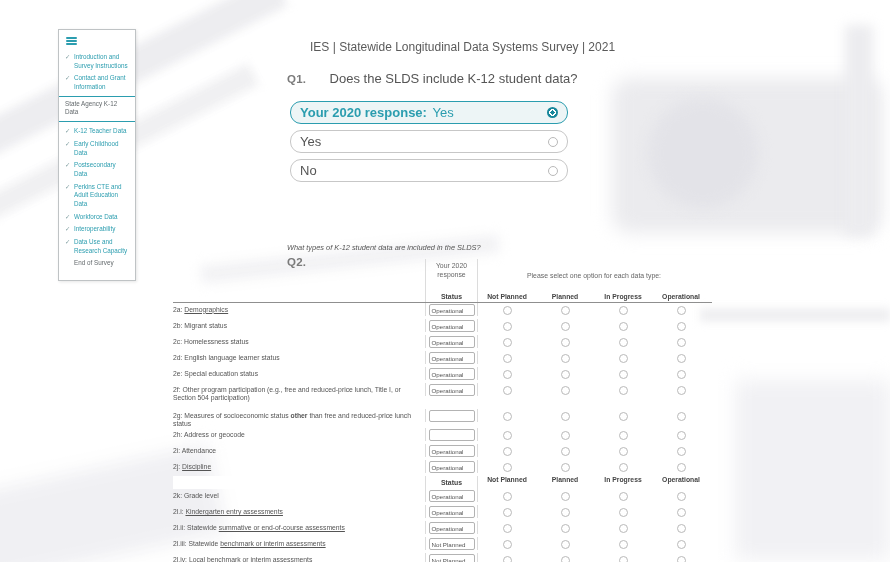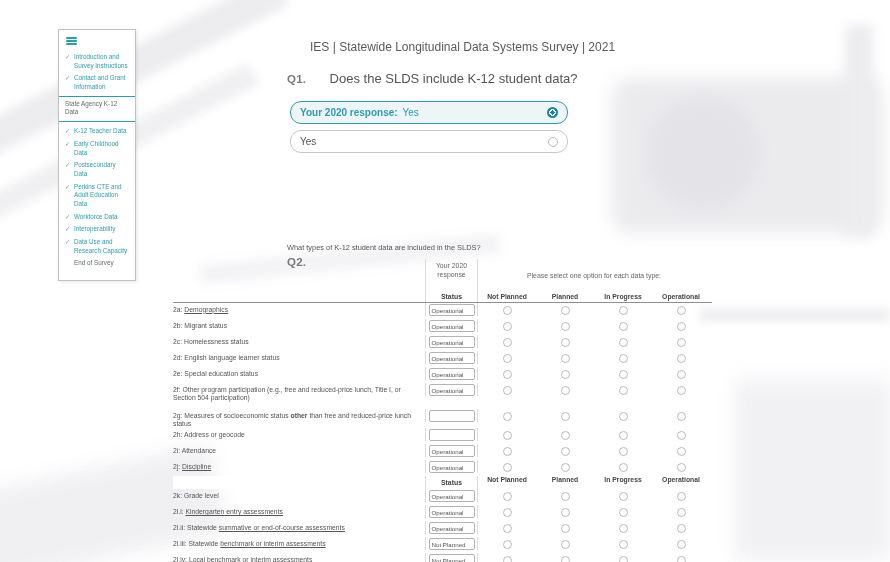--- a/index.html
+++ b/index.html
@@ -35,27 +35,27 @@
     margin:3px -6px 5px;padding:3px 6px 4px;}
   .sb-item.plain{color:#63696c;}
 
   
   .page-title{position:absolute;left:310px;top:40px;font-size:12px;color:#5a5a5a;z-index:1;}
   .q-head{position:absolute;z-index:1;white-space:nowrap;}
   .q-num{font-size:11.5px;color:#7a7a7a;letter-spacing:.2px;font-weight:bold;}
   .q-text{font-size:13px;color:#555;margin-left:19px;text-align:right;}
   #q1-head{left:287px;top:69px;}
   #q2-head{left:287px;top:224px;margin-top:28px;}
-  .q2-desc{position:absolute;left:287px;top:243px;font-size:7.4px;color:#555;z-index:1;}
+  .q2-desc{position:absolute;left:287px;top:243px;font-size:7.4px;color:#555;z-index:1;font-style:italic;}
 
   
   .q1-options{position:absolute;left:290px;top:101px;width:278px;z-index:1;}
   .opt-box{box-sizing:border-box;height:23px;border:1px solid #c7c7c7;border-radius:11px;background:#fff;
     display:flex;align-items:center;justify-content:space-between;padding:0 9px;margin-bottom:6px;
-    font-size:10px;color:#555;cursor:pointer;}
+    font-size:13px;color:#555;cursor:pointer;}
   .opt-box.prev{border-color:#2b9daf;background:#edf5f6;color:#2b9daf;}
   .opt-box.prev b{font-weight:bold;margin-right:2px;}
   .radio{width:10px;height:10px;border:1px solid #b9b9b9;border-radius:50%;background:#fff;flex:none;box-sizing:border-box;}
   .radio.selected{width:11px;height:11px;border:none;
     background:radial-gradient(circle,#17879b 0 27%,#ffffff 27% 46%,#17879b 46% 100%);}
 
   
   .q2-table{position:absolute;left:173px;top:259px;width:539px;z-index:1;}
   .col-label{width:252px;box-sizing:border-box;}
   .col-status{width:53px;box-sizing:border-box;border-left:1px solid #dcdcdc;border-right:1px solid #dcdcdc;
@@ -161,20 +161,24 @@
 </div>
 <div class="q1-options">
     <div class="opt-box prev">
     <span class="opt-label"><b>Your 2020 response: </b>Yes</span>
     <span class="radio selected"></span>
   </div>
     <div class="opt-box">
     <span class="opt-label">Yes</span>
     <span class="radio"></span>
   </div>
+    <div class="opt-box">
+    <span class="opt-label">No</span>
+    <span class="radio"></span>
+  </div>
   </div>
 
 <div class="q-head" id="q2-head">
   <span class="q-num">Q2.</span>
 </div>
 <div class="q2-desc">What types of K-12 student data are included in the SLDS?</div>
 
 <div class="q2-table">
   <div class="t-head">
     <div class="col-label"></div>

